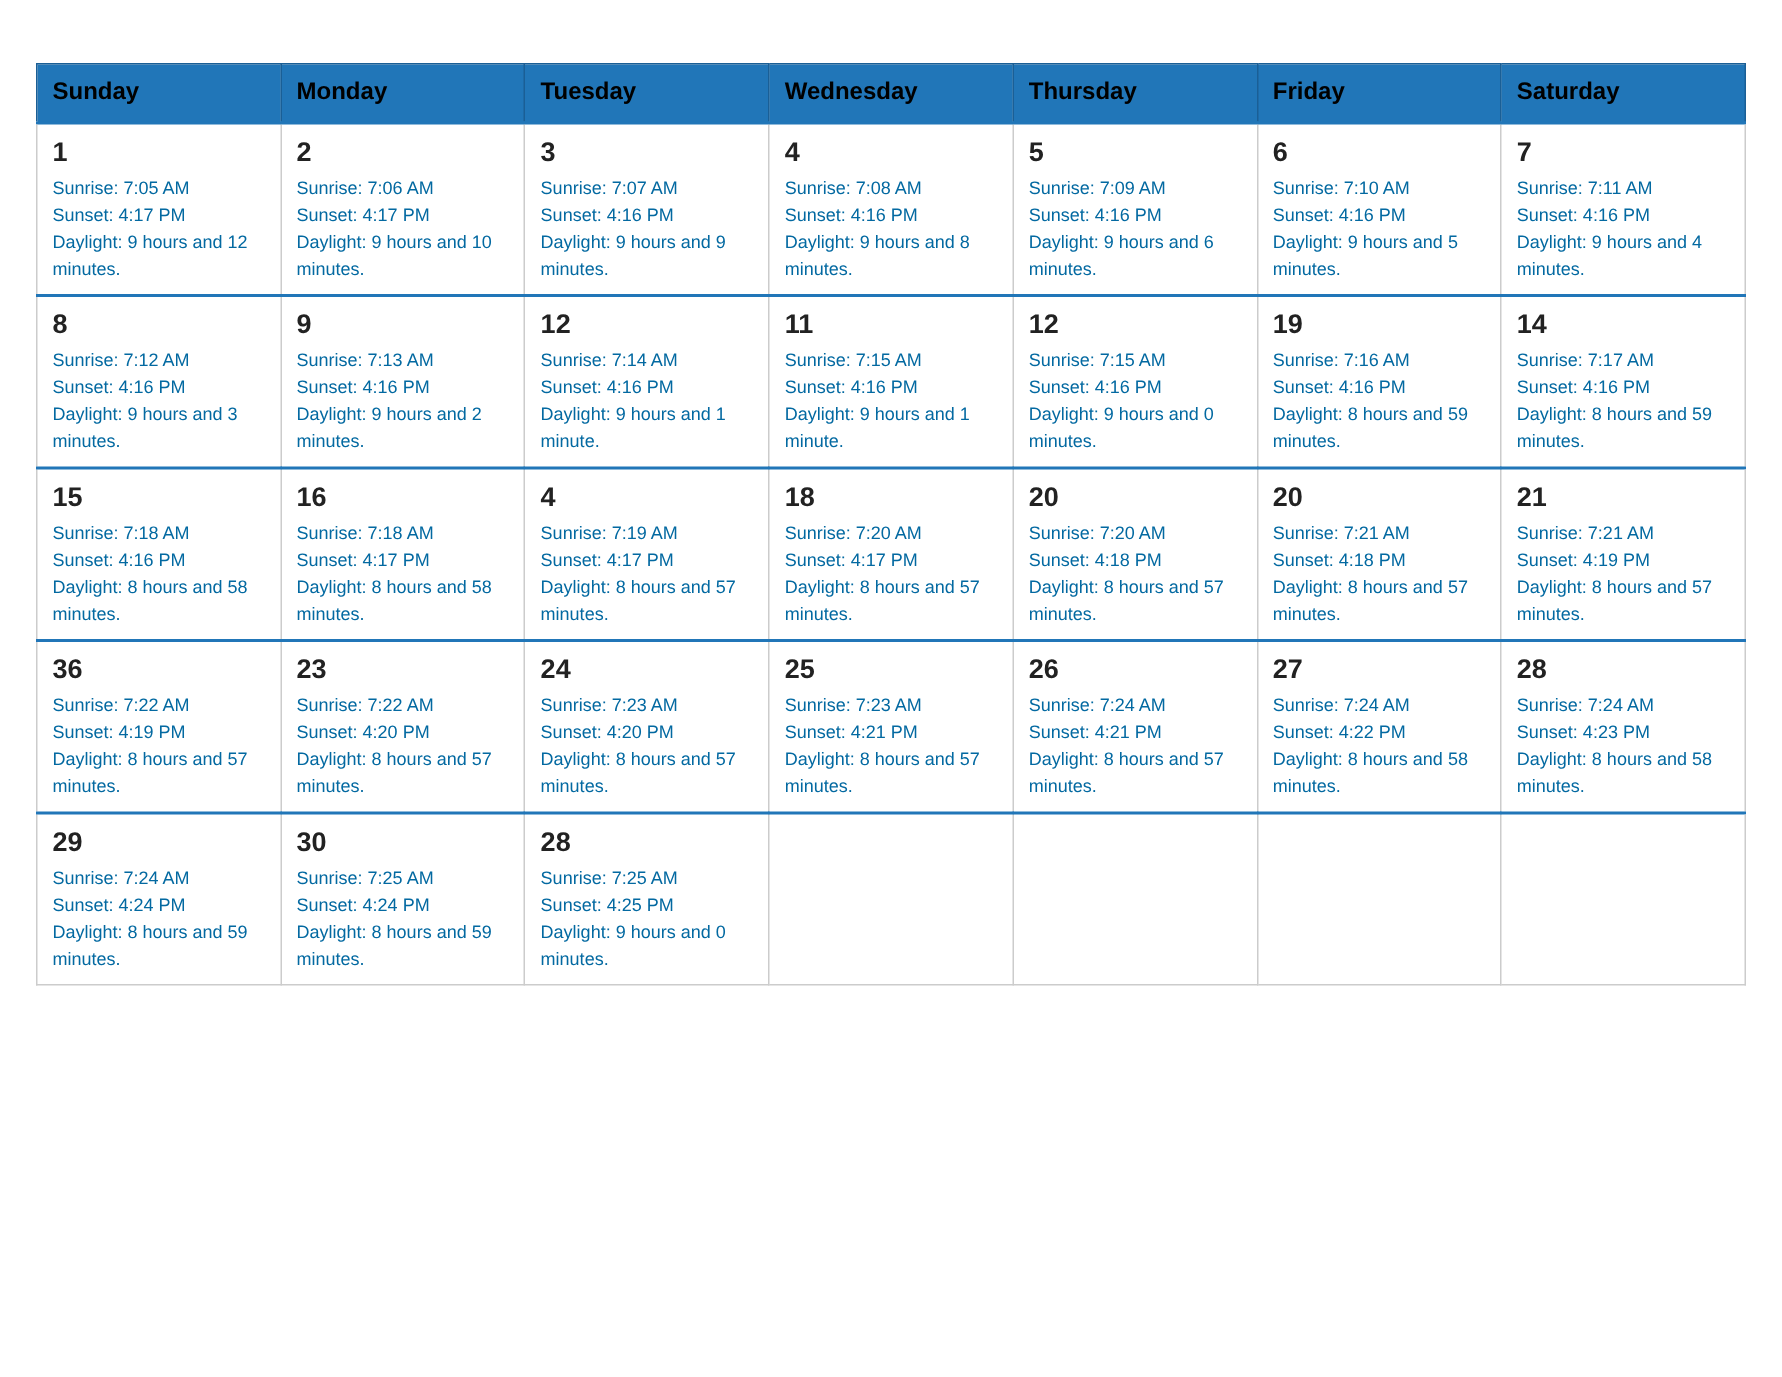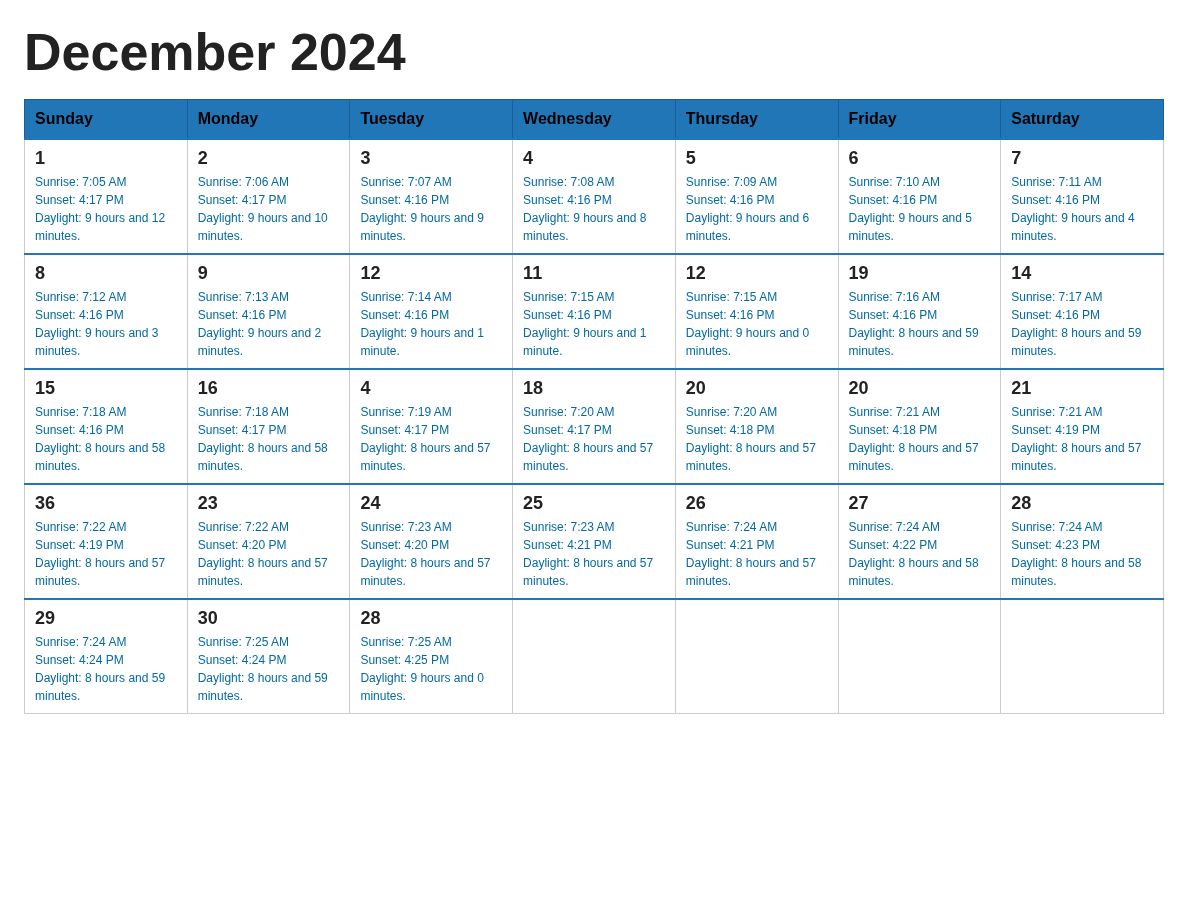--- a/index.html
+++ b/index.html
@@ -92,21 +92,20 @@
     }
     .empty-cell {
       background: #fff;
     }
   </style>
 </head>
 <body>
 
 <div class="header">
   <div class="title-block">
-    <div class="month-title">December 2024</div>
   </div>
 </div>
 
 <table>
   <thead>
     <tr id="header-row">
     <th>Sunday</th>
         <th>Monday</th>
         <th>Tuesday</th>
         <th>Wednesday</th>

